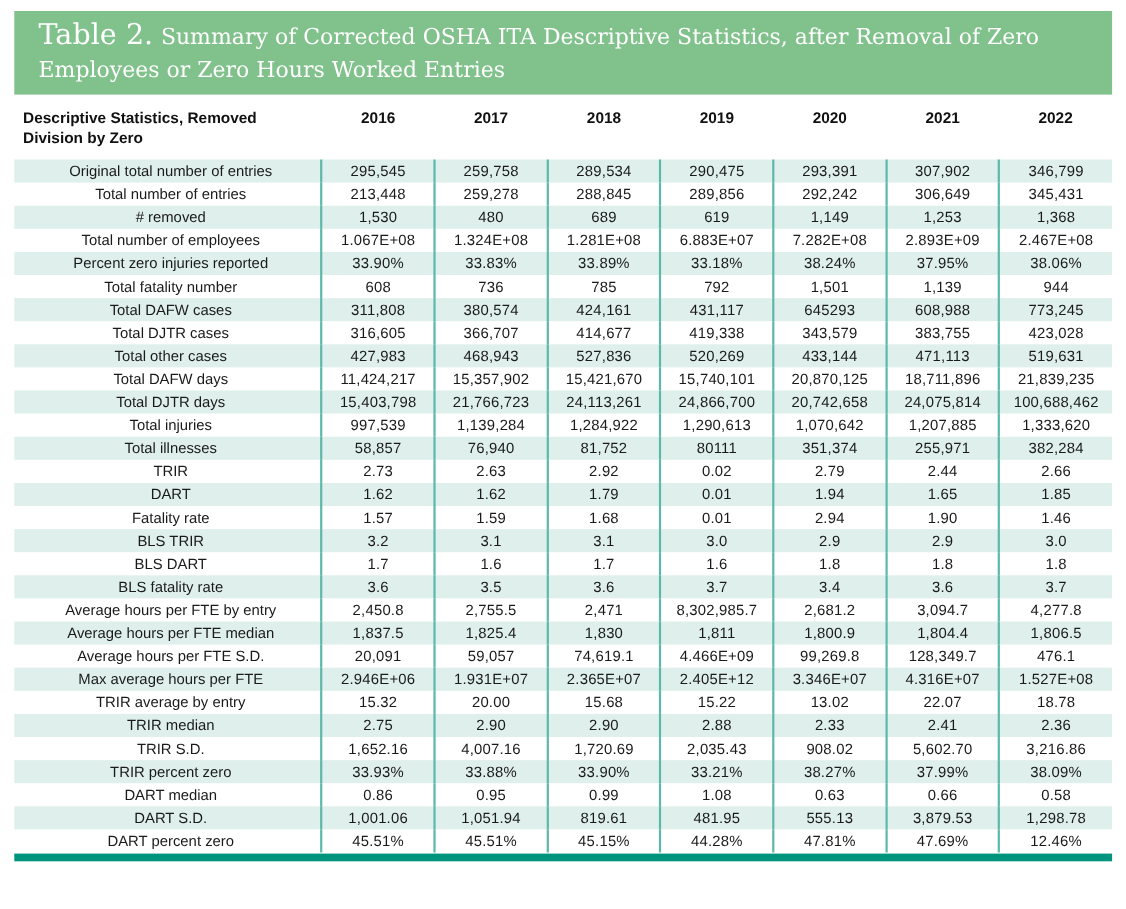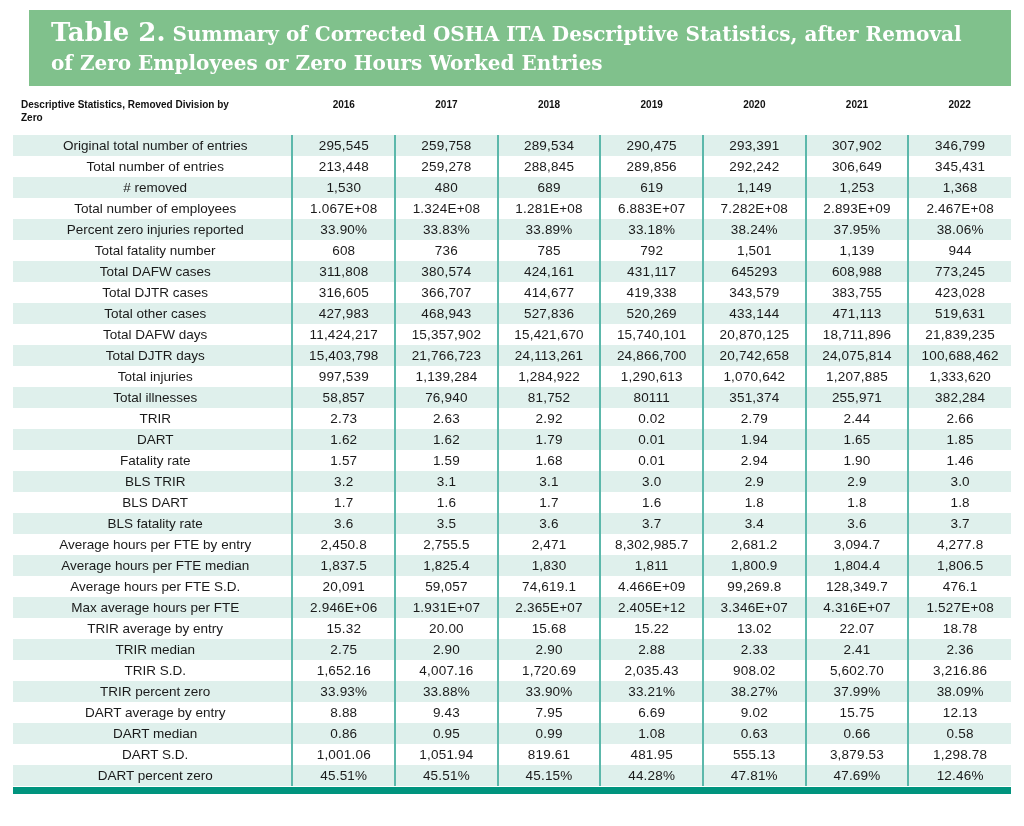--- a/index.html
+++ b/index.html
@@ -18,36 +18,35 @@
     overflow: hidden;
   }
   .page { padding: 10px 13px 0 13px; }
 
   
   .banner {
     background: var(--banner-green, #80c18c);
     color: #ffffff;
     padding: 5px 22px 9px 22px;
     font-family: "DejaVu Serif", serif;
-    font-weight: bold;
+    font-weight: normal;
     line-height: 1.35;
-    margin-left: 16px;
   }
   .banner .t-prefix { font-size: 26px; margin-right: 7px; }
   .banner .t-rest   { font-size: 20px; }
 
   
   table {
     width: 100%;
     border-collapse: collapse;
     table-layout: fixed;
     margin-top: 0;
   }
   thead th {
-    font-size: 10px;
+    font-size: 14px;
     font-weight: bold;
     color: #111111;
     text-align: center;
     vertical-align: top;
     padding: 13px 4px 11px 4px;
     line-height: 1.25;
   }
   thead th.label-th {
     text-align: left;
     padding-left: 8px;
@@ -374,30 +373,20 @@
           <td class="label-td">TRIR percent zero</td>
           <td class="value-td">33.93%</td>
           <td class="value-td">33.88%</td>
           <td class="value-td">33.90%</td>
           <td class="value-td">33.21%</td>
           <td class="value-td">38.27%</td>
           <td class="value-td">37.99%</td>
           <td class="value-td">38.09%</td>
         </tr>
         <tr>
-          <td class="label-td">DART average by entry</td>
-          <td class="value-td">8.88</td>
-          <td class="value-td">9.43</td>
-          <td class="value-td">7.95</td>
-          <td class="value-td">6.69</td>
-          <td class="value-td">9.02</td>
-          <td class="value-td">15.75</td>
-          <td class="value-td">12.13</td>
-        </tr>
-        <tr>
           <td class="label-td">DART median</td>
           <td class="value-td">0.86</td>
           <td class="value-td">0.95</td>
           <td class="value-td">0.99</td>
           <td class="value-td">1.08</td>
           <td class="value-td">0.63</td>
           <td class="value-td">0.66</td>
           <td class="value-td">0.58</td>
         </tr>
         <tr>

